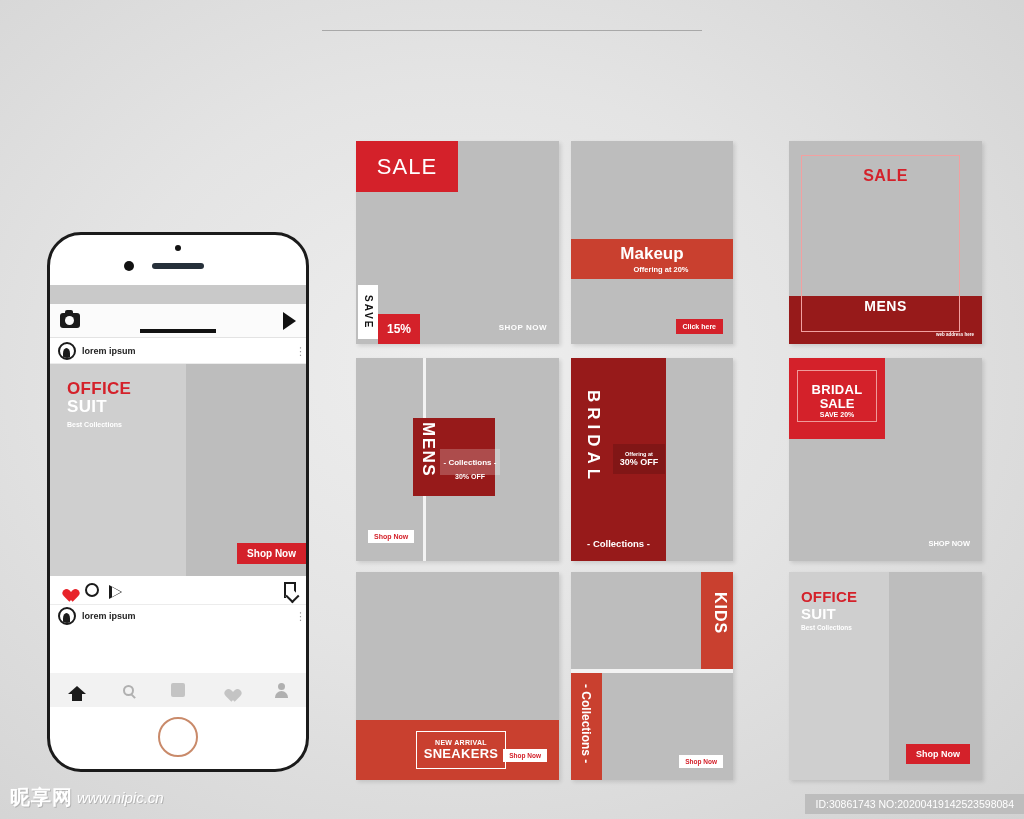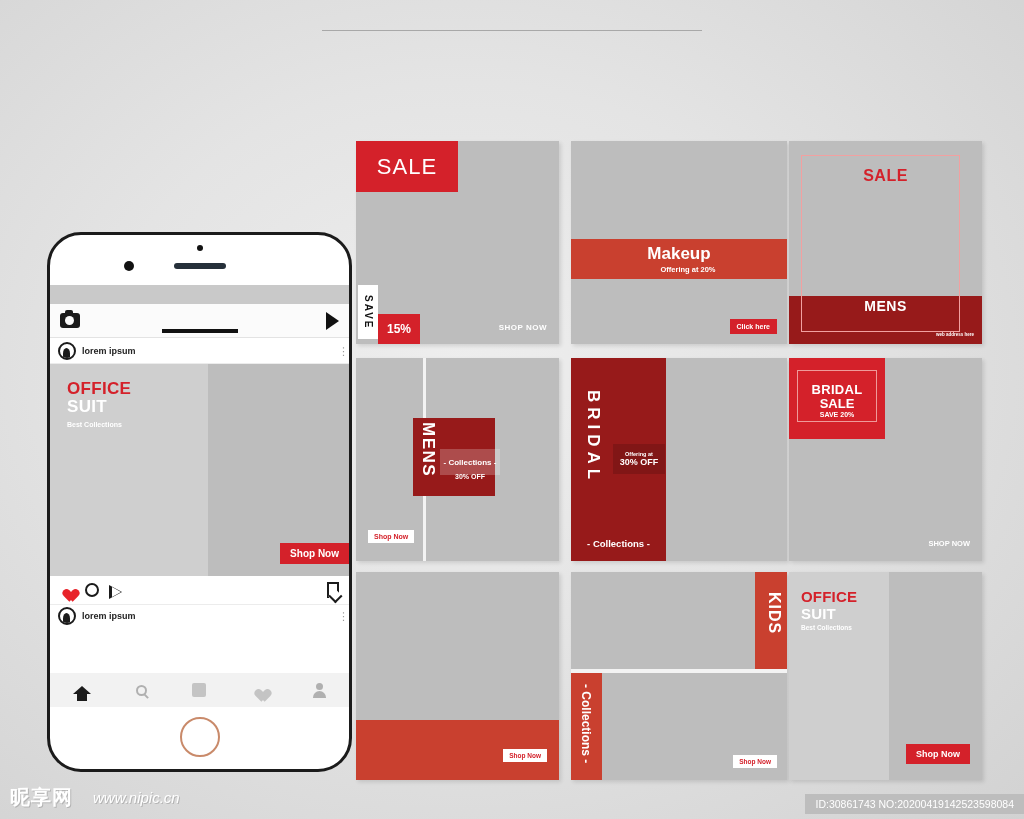--- a/index.html
+++ b/index.html
@@ -18,21 +18,21 @@
   #page-title {
     font-size: 25px; font-weight: bold; color: #8d8d8d;
     letter-spacing: .2px; text-align: center;
     text-shadow: 0 1px 0 #fafafa;
   }
   #title-rule { margin-top: 12px; height: 1px; background: #a8a8a8; width: 100%; }
 
   
   #phone {
     position: absolute; left: 47px; top: 232px;
-    width: 305px; height: 540px;
+    width: 262px; height: 540px;
     background: #fff; border: 3px solid #1b1b1b;
     border-radius: 34px;
   }
   #phone-speaker {
     position: absolute; left: 50%; top: 28px; transform: translateX(-50%);
     width: 52px; height: 6px; background: #26303a; border-radius: 3px;
   }
   #phone-earpiece {
     position: absolute; left: 74px; top: 26px;
     width: 10px; height: 10px; background: #121212; border-radius: 50%;
@@ -139,21 +139,21 @@
   .tb-person::after{content:"";position:absolute;left:1px;top:8px;width:13px;height:7px;
     border-radius:7px 7px 0 0;background:#b0b0b0;}
 
   
   #grid { position: absolute; left: 356px; top: 141px; }
   .card {
     position: absolute; background: #bdbdbd; overflow: hidden;
     box-shadow: 2px 2px 4px rgba(0,0,0,.12);
   }
   .r0 { top: 0; } .r1 { top: 217px; } .r2 { top: 431px; }
-  .c0 { left: 0; width: 203px; } .c1 { left: 215px; width: 216px; } .c2 { left: 433px; width: 193px; }
+  .c0 { left: 0; width: 203px; } .c1 { left: 215px; width: 162px; } .c2 { left: 433px; width: 193px; }
   .h0 { height: 203px; } .h1 { height: 203px; } .h2 { height: 208px; }
 
   
   #c1-sale { position:absolute; left:0; top:0; width: 102px; height: 51px; background:#d4212a;
     display:flex; align-items:center; justify-content:center;
     color:#fff; font-size:22px; letter-spacing:1px; font-weight:300; }
   #c1-savebox { position:absolute; left:2px; bottom:5px; width:20px; height:54px; background:#fff;
     display:flex; align-items:center; justify-content:center; }
   #c1-save { writing-mode: vertical-rl; font-size:10px; font-weight:bold; color:#111; letter-spacing:2px; }
   #c1-pct { position:absolute; left:22px; bottom:0; width:42px; height:30px; background:#d4212a;
@@ -242,21 +242,21 @@
   #c9-left { position:absolute; left:0; top:0; bottom:0; width:52%; background:#cfcfcf; }
   #c9-office { position:absolute; left:12px; top:16px; color:#d4212a;
     font-size:15px; font-weight:bold; letter-spacing:.2px; }
   #c9-suit { position:absolute; left:12px; top:33px; color:#fff;
     font-size:15px; font-weight:bold; letter-spacing:.2px; }
   #c9-best { position:absolute; left:12px; top:52px; color:#fff; font-size:6.5px; font-weight:bold; }
   #c9-btn { position:absolute; right:12px; bottom:16px; background:#d4212a; color:#fff;
     font-size:9px; font-weight:bold; padding:5px 10px; }
 
   
-  #footer-watermark { position:absolute; left:10px; bottom:8px; display:flex; align-items:center; gap:20px; }
+  #footer-watermark { position:absolute; left:10px; bottom:8px; display:flex; align-items:center; gap:4px; }
   #wm-logo { font-size:20px; font-weight:bold; color:#fff; letter-spacing:1px;
     text-shadow: 1px 1px 0 #b4b4b4; }
   #wm-url { font-size:15px; font-weight:normal; font-style:italic; color:#fff;
     text-shadow: 1px 1px 0 #b4b4b4; }
   #footer-id { position:absolute; right:0; bottom:5px; background:#bdbdbd; color:#fff;
     font-size:10.5px; padding:4px 10px; }
 </style>
 </head>
 <body>
 
@@ -372,20 +372,24 @@
     <div id="c6-box"></div>
     <div id="c6-frame"></div>
     <div id="c6-l1">BRIDAL</div>
     <div id="c6-l2">SALE</div>
     <div id="c6-l3">SAVE 20%</div>
     <div id="c6-shop">SHOP NOW</div>
   </div>
 
   <div class="card r2 c0 h2">
     <div id="c7-band"></div>
+    <div id="c7-frame">
+      <div id="c7-new">NEW ARRIVAL</div>
+      <div id="c7-sneakers">SNEAKERS</div>
+    </div>
     <div id="c7-btn">Shop Now</div>
   </div>
 
   <div class="card r2 c1 h2">
     <div id="c8-top"></div>
     <div id="c8-kidsbar"></div>
     <div id="c8-kids">KIDS</div>
     <div id="c8-gap"></div>
     <div id="c8-bot"></div>
     <div id="c8-collbar"></div>

